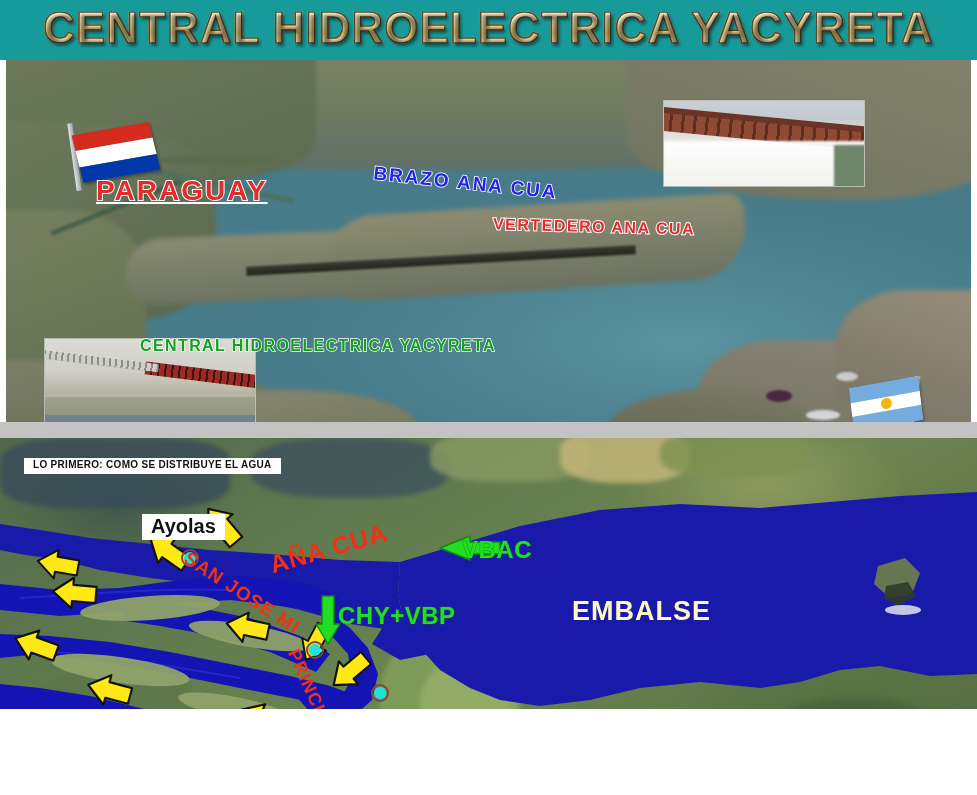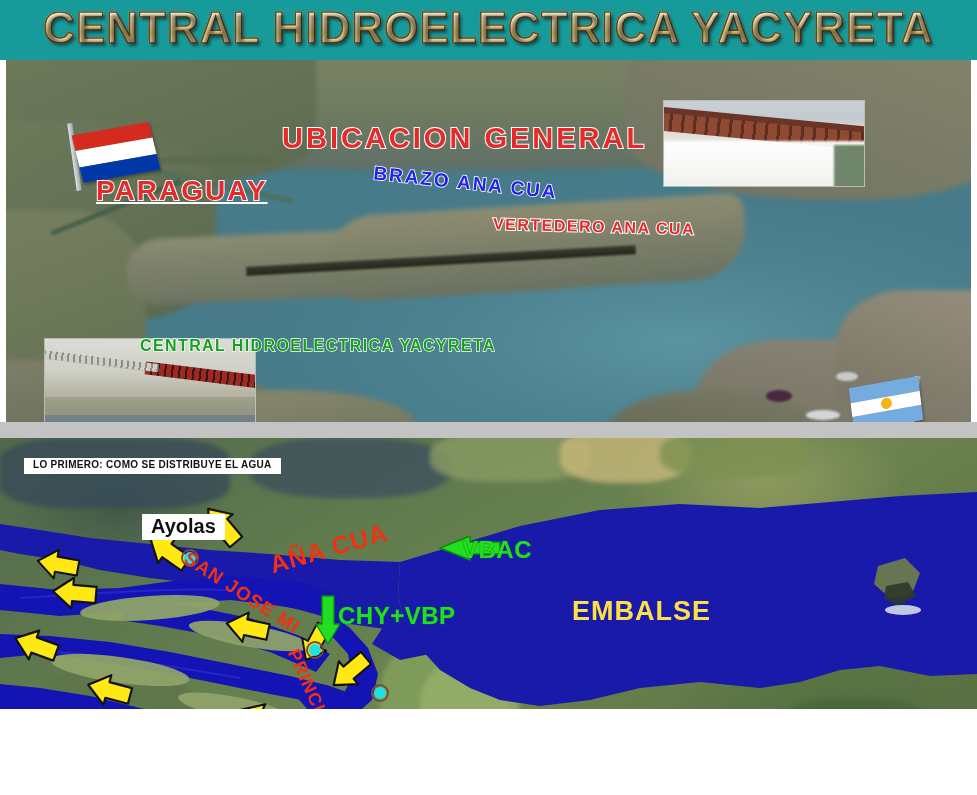--- a/index.html
+++ b/index.html
@@ -49,21 +49,21 @@
   .bland{position:absolute;}
 
   
   .lbl{position:absolute;white-space:nowrap;font-weight:bold;font-family:"Liberation Sans",sans-serif;}
 
   .lbl-red-out{color:#e32b2b;-webkit-text-stroke:2px #ffffff;paint-order:stroke fill;}
   .lbl-blue-out{color:#2222e8;-webkit-text-stroke:1.6px #ffffff;paint-order:stroke fill;}
   .lbl-ltblue-out{color:#a9d9ef;-webkit-text-stroke:1.8px #ffffff;paint-order:stroke fill;}
   .lbl-green-out{color:#15a021;-webkit-text-stroke:1.4px #ffffff;paint-order:stroke fill;}
   .lbl-red-plain{color:#ef3114;}
-  .lbl-redorange{color:#fde047;}
+  .lbl-redorange{color:#fef9c3;}
   .lbl-green-solid{color:#22dd22;-webkit-text-stroke:.6px #0a7a0a;paint-order:stroke fill;}
 
   .boxlbl{position:absolute;background:#ffffff;color:#111;font-weight:bold;
           font-family:"Liberation Sans",sans-serif;white-space:nowrap;
           padding:2px 9px 3px 9px;line-height:1.05;}
 
   
   .pole{position:absolute;background:linear-gradient(90deg,#dfe4e8,#9aa3ab);}
   .flagbox{position:absolute;}
 
@@ -170,21 +170,20 @@
       <div style="position:absolute;left:-6px;top:24px;width:225px;height:9px;transform:rotate(7deg);
                   background:linear-gradient(180deg,#e9e9e4,#b9b9b0);"></div>
       <div style="position:absolute;left:100px;top:30px;width:125px;height:13px;transform:rotate(7deg);
                   background:repeating-linear-gradient(90deg,#9c2a22 0 5px,#3a1410 5px 7px);"></div>
       <div style="position:absolute;left:-6px;top:18px;width:120px;height:8px;transform:rotate(7deg);
                   background:repeating-linear-gradient(90deg,#cfcfc8 0 4px,#8e8e86 4px 6px);"></div>
       <div style="position:absolute;left:0;top:58px;width:212px;height:30px;background:linear-gradient(180deg,#9fa18c,#8a8d79);"></div>
       <div style="position:absolute;left:0;top:76px;width:212px;height:12px;background:#6f7f8c;opacity:.85;"></div>
     </div>
 
-    <div class="lbl lbl-red-out" style="left:276px;top:62px;font-size:29px;letter-spacing:3px;">UBICACION GENERAL</div>
 
     <div class="lbl lbl-red-out" style="left:90px;top:115px;font-size:28px;letter-spacing:2px;text-decoration:underline;">PARAGUAY</div>
 
     <div class="lbl lbl-blue-out" style="left:367px;top:112px;font-size:19px;letter-spacing:2px;transform:rotate(6deg);">BRAZO ANA CUA</div>
 
     <div class="lbl lbl-red-out" style="left:487px;top:158px;font-size:16px;letter-spacing:1.5px;transform:rotate(1.5deg);">VERTEDERO ANA CUA</div>
 
     <div class="lbl lbl-green-out" style="left:134px;top:277px;font-size:16px;letter-spacing:1.4px;">CENTRAL HIDROELECTRICA YACYRETA</div>
 
     <div class="lbl lbl-ltblue-out" style="left:707px;top:360px;font-size:30px;letter-spacing:2px;">ARGENTINA</div>

